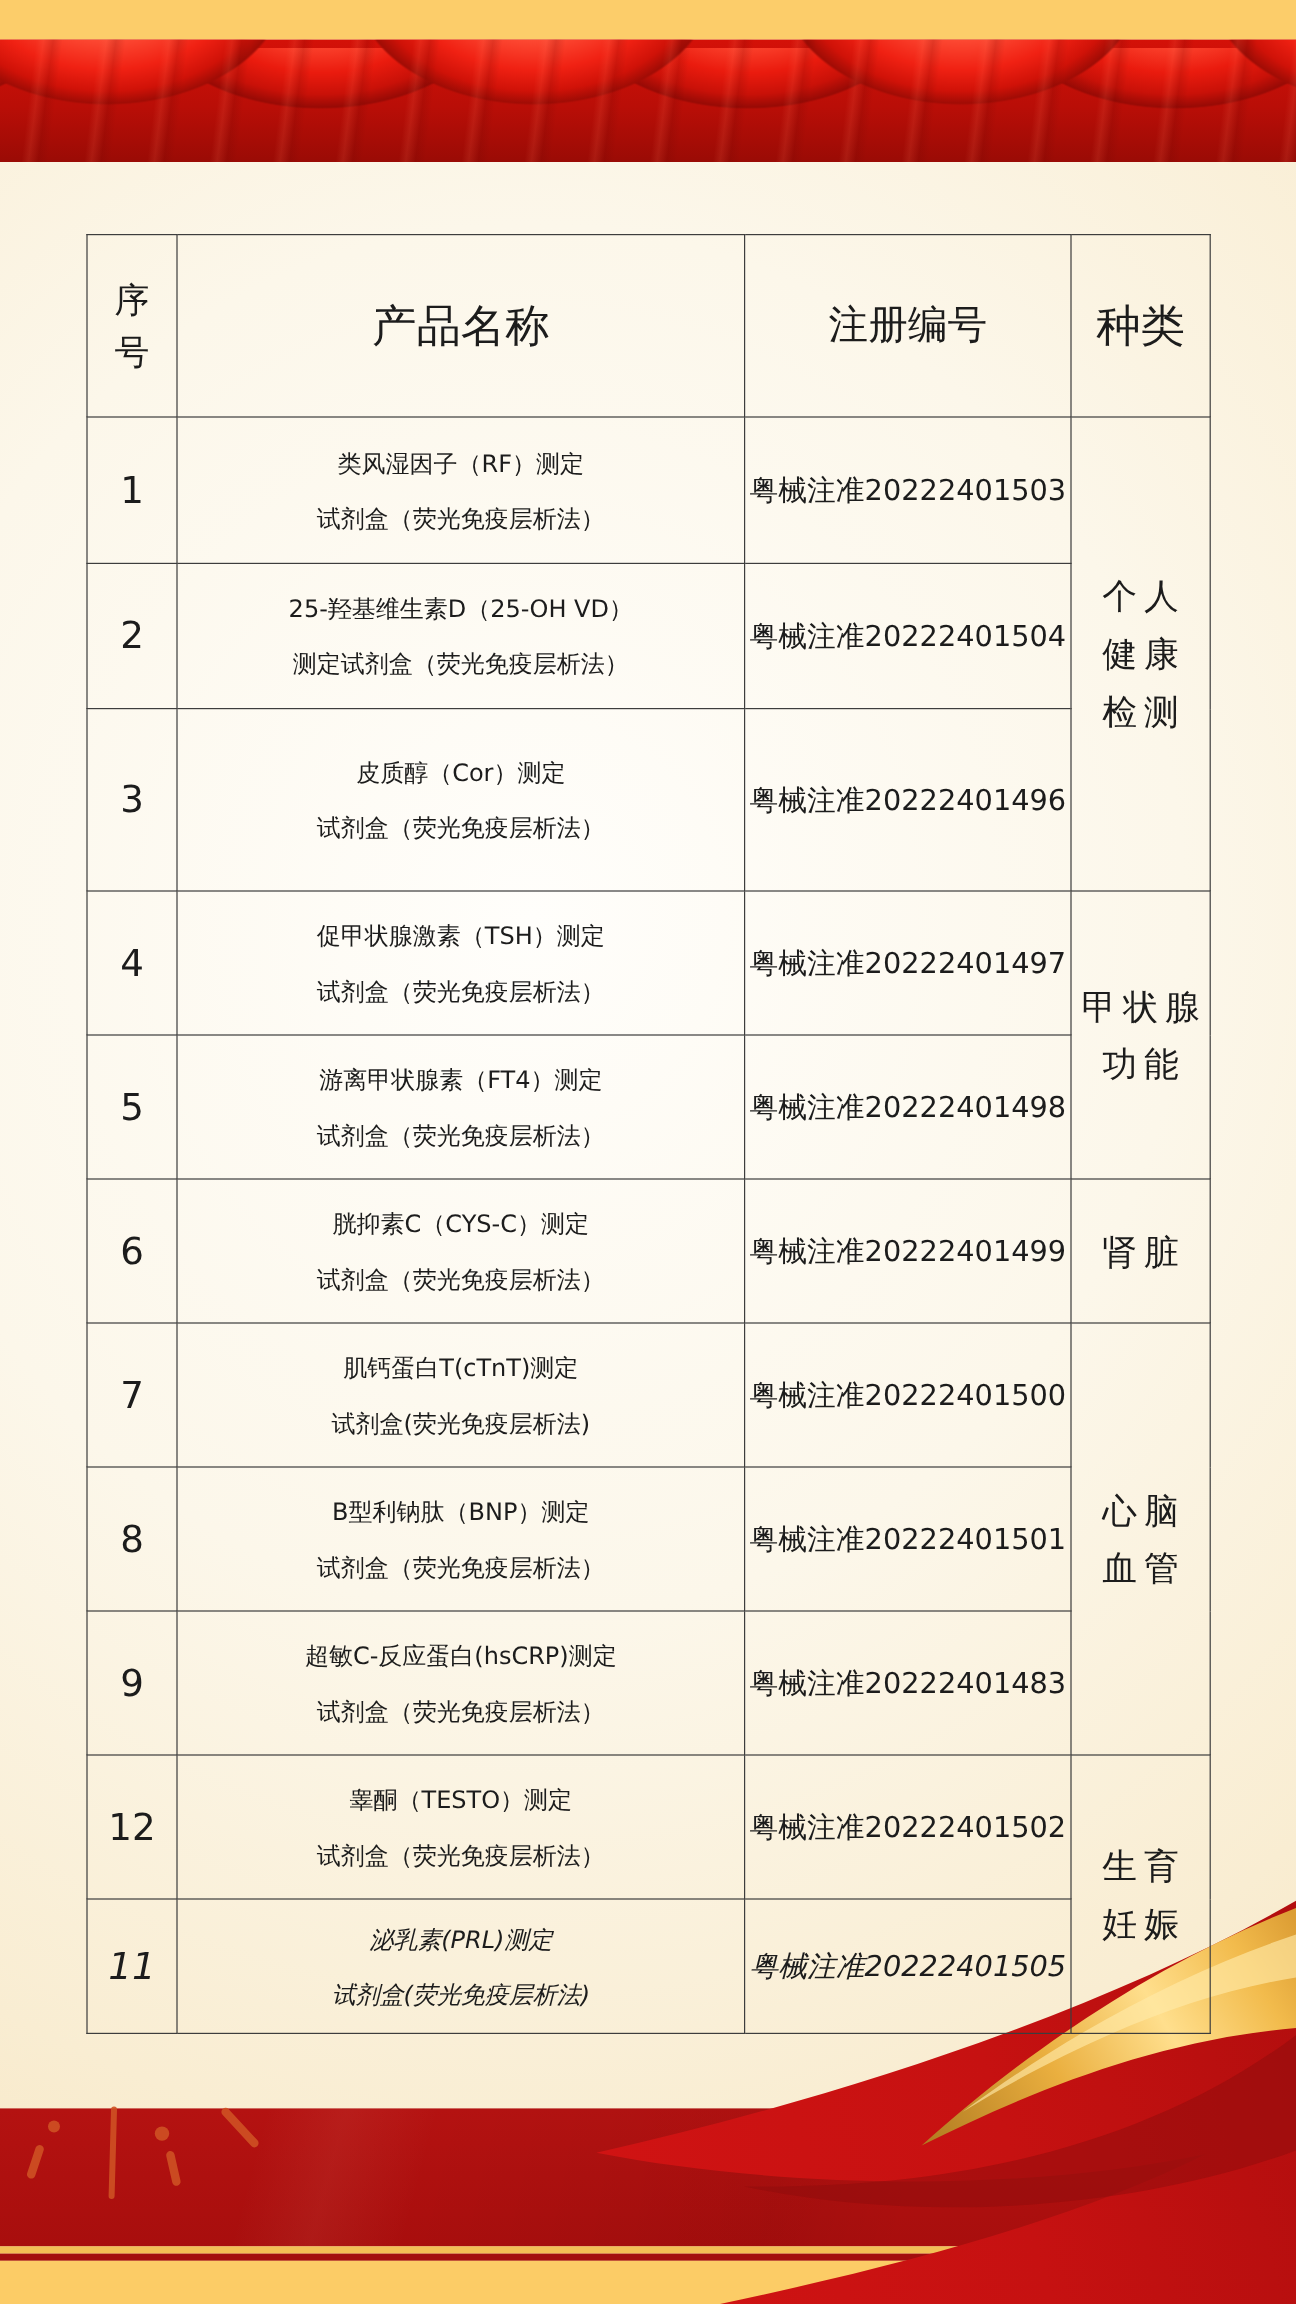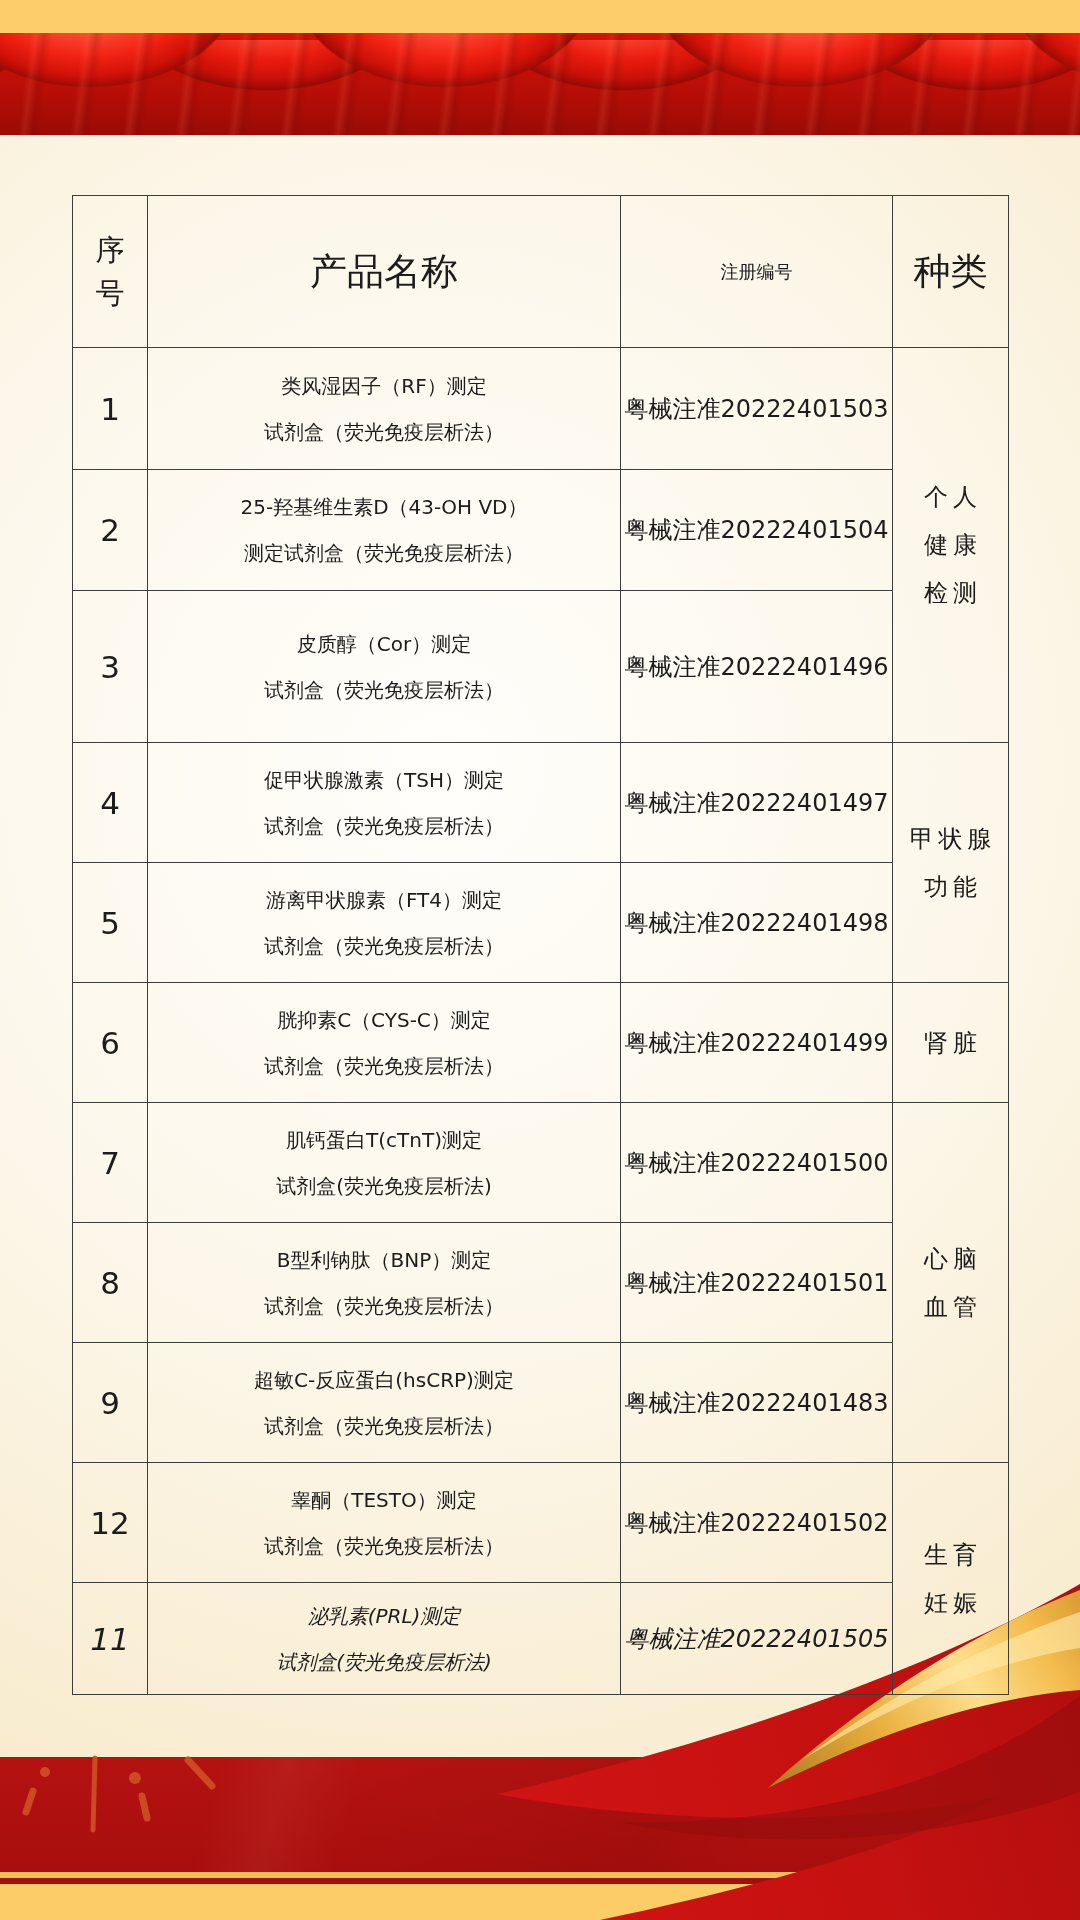--- a/index.html
+++ b/index.html
@@ -34,25 +34,25 @@
   table.products{
     border-collapse:collapse;table-layout:fixed;width:936px;
     color:#1c1c1c;background:transparent;
   }
   table.products td{border:1.5px solid #3d3d3d;padding:0;text-align:center;vertical-align:middle;overflow:hidden;}
   col.c1{width:75px;}col.c2{width:473px;}col.c3{width:272px;}col.c4{width:116px;}
   tr.hdr{height:152px;} tr.r1{height:122px;} tr.r2{height:121px;} tr.r3{height:152px;}
   tr.std{height:120px;} tr.last{height:112px;font-style:italic;}
   .hdr-no div{font-size:29px;line-height:43px;}
   .hdr-lbl{font-size:37px;}
-  .hdr-reg{font-size:18px;}
+  .hdr-reg{font-size:33px;}
   .serial{font-size:31px;}
   .pname div{font-size:20px;line-height:46px;}
   .reg{font-size:24px;white-space:nowrap;}
-  .cat div{font-size:24px;line-height:48px;letter-spacing:.2em;padding-left:.2em;white-space:nowrap;}
+  .cat div{font-size:29px;line-height:48px;letter-spacing:.2em;padding-left:.2em;white-space:nowrap;}
 </style>
 </head>
 <body>
 
 <div class="top-gold"></div>
 <div class="curtain"></div>
 
 <div class="band-red"></div>
 <div class="stripe-gold"></div>
 <div class="stripe-red"></div>
@@ -120,21 +120,21 @@
       <td class="reg">粤械注准20222401503</td>
       <td class="cat" rowspan="3">
         <div>个人</div>
         <div>健康</div>
         <div>检测</div>
       </td>
     </tr>
     <tr class="r2">
       <td class="serial">2</td>
       <td class="pname">
-        <div>25-羟基维生素D（43-OH VD）</div>
+        <div>25-羟基维生素D（25-OH VD）</div>
         <div>测定试剂盒（荧光免疫层析法）</div>
       </td>
       <td class="reg">粤械注准20222401504</td>
     </tr>
     <tr class="r3">
       <td class="serial">3</td>
       <td class="pname">
         <div>皮质醇（Cor）测定</div>
         <div>试剂盒（荧光免疫层析法）</div>
       </td>

